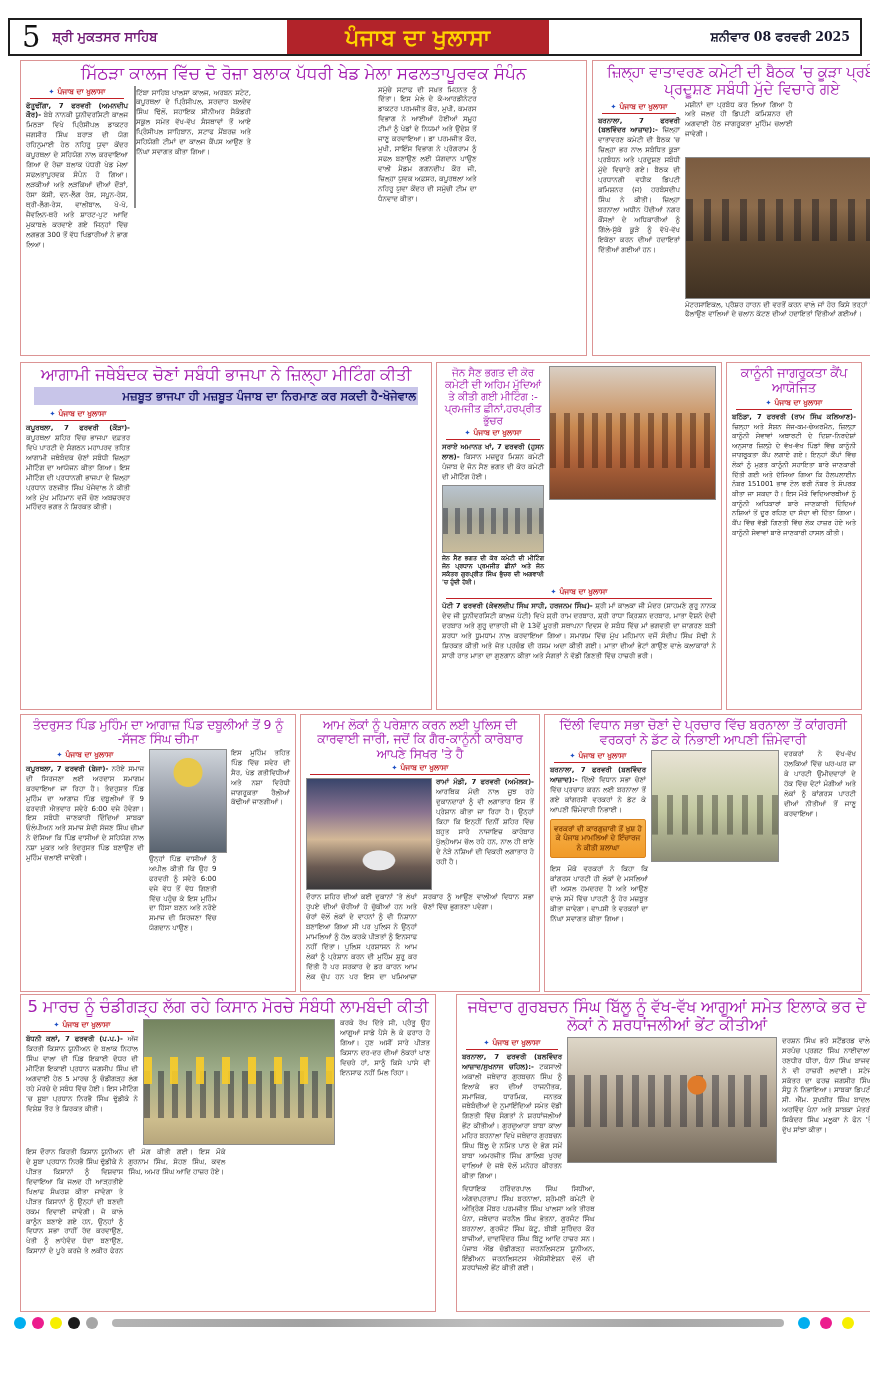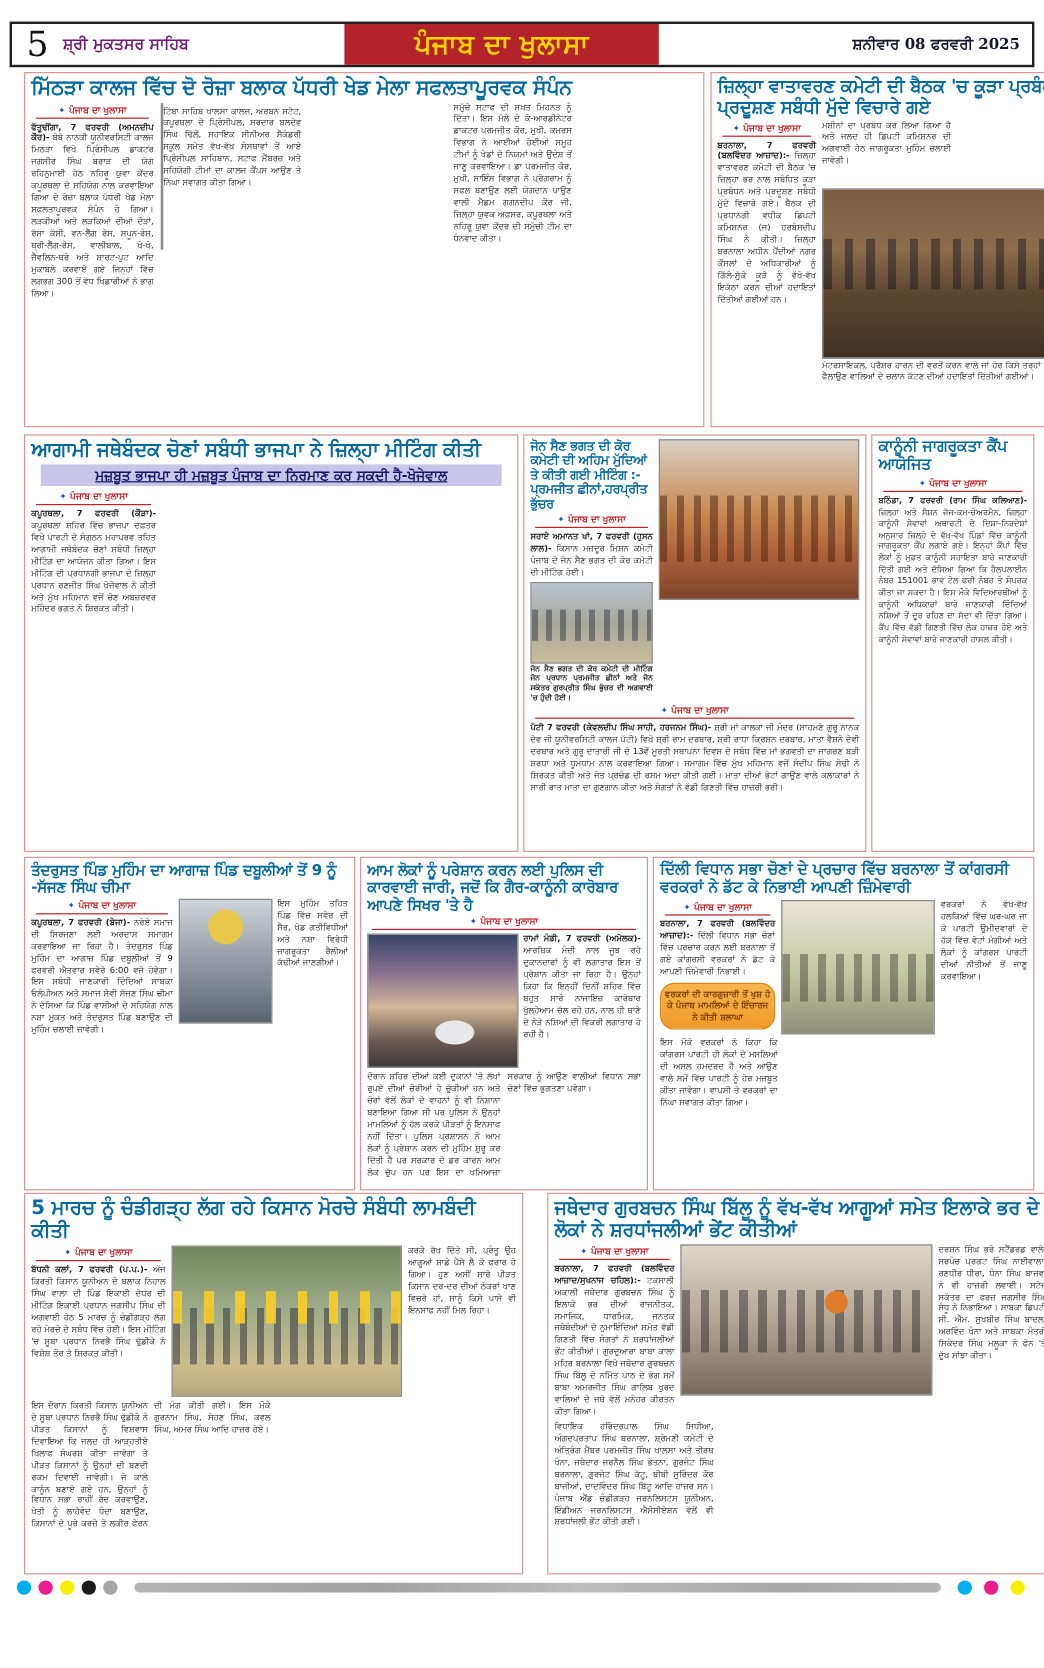--- a/index.html
+++ b/index.html
@@ -7,21 +7,21 @@
 
   
   #masthead{position:absolute;left:8px;top:18px;width:854px;height:38px;border:2px solid #1f1f1f;box-sizing:border-box;display:flex;align-items:center;background:#fff;}
   #pagenum{font-family:"DejaVu Serif",serif;font-size:29px;line-height:1;margin-left:12px;color:#111;}
   #edition{font-size:13px;font-weight:700;margin-left:12px;color:#701a75;}
   #mast-title{position:absolute;left:277px;top:0;width:262px;height:100%;background:#b2232a;color:#ffd400;display:flex;align-items:center;justify-content:center;font-size:22px;font-weight:800;letter-spacing:.5px;}
   #mast-date{margin-left:auto;margin-right:10px;font-family:"DejaVu Serif",serif;font-size:12.5px;font-weight:700;color:#15152c;}
 
   
   .art{position:absolute;border:1px solid #dc9494;background:#fff;padding:3px 5px;box-sizing:border-box;overflow:hidden;}
-  .hl{font-weight:700;text-align:left;line-height:1.15;color:#0369a1;letter-spacing:-.2px;margin:0 0 2px;}
+  .hl{font-weight:400;text-align:center;line-height:1.15;color:#a21caf;letter-spacing:-.2px;margin:0 0 2px;}
   .byl{display:flex;align-items:center;justify-content:center;gap:3px;color:#c22026;font-size:7.5px;font-weight:700;border-bottom:1.2px solid #c22026;padding-bottom:1px;margin:1px 4px 3px;white-space:nowrap;}
   .mk{color:#1d4fc4;font-size:7px;}
   .bt{font-size:7px;line-height:1.42;text-align:justify;color:#191919;margin:0;}
   .dl{font-weight:700;}
   .cap{font-size:6.2px;font-weight:700;line-height:1.3;text-align:justify;margin:1px 0 0;color:#111;}
   .cols2{column-count:2;column-gap:6px;column-fill:auto;}
   .cols3{column-count:3;column-gap:6px;column-fill:auto;}
   .cols4{column-count:4;column-gap:5px;column-fill:auto;}
   .ph{border:1px solid #8b8b8b;box-sizing:border-box;background-repeat:no-repeat;background-color:#cfcfcf;}
 
@@ -54,21 +54,21 @@
   .b-row{display:flex;gap:5px;height:calc(100% - 44px);}
   .b-c1{width:82px;flex:none;}
   .b-right{flex:1;min-width:0;display:flex;flex-direction:column;}
   .b-top{height:54px;overflow:hidden;}
   .ph-b{height:142px;margin-top:2px;}
   .b-bot{flex:1;margin-top:2px;overflow:hidden;}
 
   
   #art-bjp{left:20px;top:362px;width:412px;height:348px;}
   .hl-c{font-size:16.5px;white-space:nowrap;}
-  .sub{background:#c8c5e9;color:#141466;font-size:11.5px;font-weight:700;text-align:center;padding:2px;margin:1px 8px 3px;text-decoration:underline;}
+  .sub{background:#c8c5e9;color:#141466;font-size:11.5px;font-weight:700;text-align:right;padding:2px;margin:1px 8px 3px;}
   .c-row{display:flex;gap:6px;height:calc(100% - 54px);}
   .c-c1{width:104px;flex:none;}
   .c-right{flex:1;min-width:0;display:flex;flex-direction:column;}
   .ph-c{height:152px;}
   .c-bot{flex:1;margin-top:3px;overflow:hidden;}
 
   
   #art-sain{left:436px;top:362px;width:286px;height:348px;}
   .d-row{display:flex;gap:5px;}
   .d-left{width:102px;flex:none;}
@@ -103,21 +103,21 @@
   .g-bot{margin-top:3px;height:96px;overflow:hidden;}
 
   
   #art-congress{left:544px;top:714px;width:318px;height:278px;}
   .hl-h{font-size:13px;}
   .h-row{display:flex;gap:5px;}
   .h-c1{width:96px;flex:none;}
   .ph-h{width:128px;height:112px;flex:none;}
   .h-c3{flex:1;min-width:0;}
   .h-bot{margin-top:3px;height:72px;overflow:hidden;}
-  .hbox{background:linear-gradient(180deg,#f8b44e,#f09a28);border:1px solid #d9831f;color:#7b3c00;font-weight:700;font-size:7.2px;line-height:1.35;padding:4px 3px;text-align:center;border-radius:12px;margin-top:3px;}
+  .hbox{background:linear-gradient(180deg,#f8b44e,#f09a28);border:1px solid #d9831f;color:#7b3c00;font-weight:700;font-size:7.2px;line-height:1.35;padding:4px 3px;text-align:center;border-radius:2px;margin-top:3px;}
 
   
   #art-kisan{left:20px;top:994px;width:416px;height:318px;}
   .hl-i{font-size:16.5px;}
   .i-row{display:flex;gap:5px;}
   .i-c1{width:112px;flex:none;}
   .ph-i{width:192px;height:126px;flex:none;}
   .i-c3{flex:1;min-width:0;}
   .i-bot{margin-top:3px;height:118px;overflow:hidden;}
   .i-bot .bt{height:100%;}
@@ -244,20 +244,21 @@
           <span class="mk">✦</span>
           <span>ਪੰਜਾਬ ਦਾ ਖੁਲਾਸਾ</span>
         </div>
       <p class="bt"><b class="dl">ਕਪੂਰਥਲਾ, 7 ਫਰਵਰੀ (ਬੇਜਾ)-</b> <span>ਨਰੋਏ ਸਮਾਜ ਦੀ ਸਿਰਜਣਾ ਲਈ ਅਰਦਾਸ ਸਮਾਗਮ ਕਰਵਾਇਆ ਜਾ ਰਿਹਾ ਹੈ। ਤੰਦਰੁਸਤ ਪਿੰਡ ਮੁਹਿੰਮ ਦਾ ਆਗਾਜ਼ ਪਿੰਡ ਦਬੂਲੀਆਂ ਤੋਂ 9 ਫਰਵਰੀ ਐਤਵਾਰ ਸਵੇਰੇ 6:00 ਵਜੇ ਹੋਵੇਗਾ। ਇਸ ਸਬੰਧੀ ਜਾਣਕਾਰੀ ਦਿੰਦਿਆਂ ਸਾਬਕਾ ਓਲੰਪੀਅਨ ਅਤੇ ਸਮਾਜ ਸੇਵੀ ਸੱਜਣ ਸਿੰਘ ਚੀਮਾ ਨੇ ਦੱਸਿਆ ਕਿ ਪਿੰਡ ਵਾਸੀਆਂ ਦੇ ਸਹਿਯੋਗ ਨਾਲ ਨਸ਼ਾ ਮੁਕਤ ਅਤੇ ਤੰਦਰੁਸਤ ਪਿੰਡ ਬਣਾਉਣ ਦੀ ਮੁਹਿੰਮ ਚਲਾਈ ਜਾਵੇਗੀ।</span></p>
     </div>
     <div class="f-right">
       <div class="f-toprow">
         <div class="ph ph-f"></div>
         <p class="bt f-rcol">ਇਸ ਮੁਹਿੰਮ ਤਹਿਤ ਪਿੰਡ ਵਿੱਚ ਸਵੇਰ ਦੀ ਸੈਰ, ਖੇਡ ਗਤੀਵਿਧੀਆਂ ਅਤੇ ਨਸ਼ਾ ਵਿਰੋਧੀ ਜਾਗਰੂਕਤਾ ਰੈਲੀਆਂ ਕੱਢੀਆਂ ਜਾਣਗੀਆਂ।</p>
       </div>
+      <p class="bt cols2 f-bot">ਉਨ੍ਹਾਂ ਪਿੰਡ ਵਾਸੀਆਂ ਨੂੰ ਅਪੀਲ ਕੀਤੀ ਕਿ ਉਹ 9 ਫਰਵਰੀ ਨੂੰ ਸਵੇਰੇ 6:00 ਵਜੇ ਵੱਧ ਤੋਂ ਵੱਧ ਗਿਣਤੀ ਵਿੱਚ ਪਹੁੰਚ ਕੇ ਇਸ ਮੁਹਿੰਮ ਦਾ ਹਿੱਸਾ ਬਣਨ ਅਤੇ ਨਰੋਏ ਸਮਾਜ ਦੀ ਸਿਰਜਣਾ ਵਿੱਚ ਯੋਗਦਾਨ ਪਾਉਣ।</p>
     </div>
   </div>
 </section>
 
 <section class="art" id="art-police">
   <h2 class="hl hl-g">ਆਮ ਲੋਕਾਂ ਨੂੰ ਪਰੇਸ਼ਾਨ ਕਰਨ ਲਈ ਪੁਲਿਸ ਦੀ ਕਾਰਵਾਈ ਜਾਰੀ, ਜਦੋਂ ਕਿ ਗੈਰ-ਕਾਨੂੰਨੀ ਕਾਰੋਬਾਰ ਆਪਣੇ ਸਿਖਰ 'ਤੇ ਹੈ</h2>
   <div class="byl">
       <span class="mk">✦</span>
       <span>ਪੰਜਾਬ ਦਾ ਖੁਲਾਸਾ</span>
     </div>

